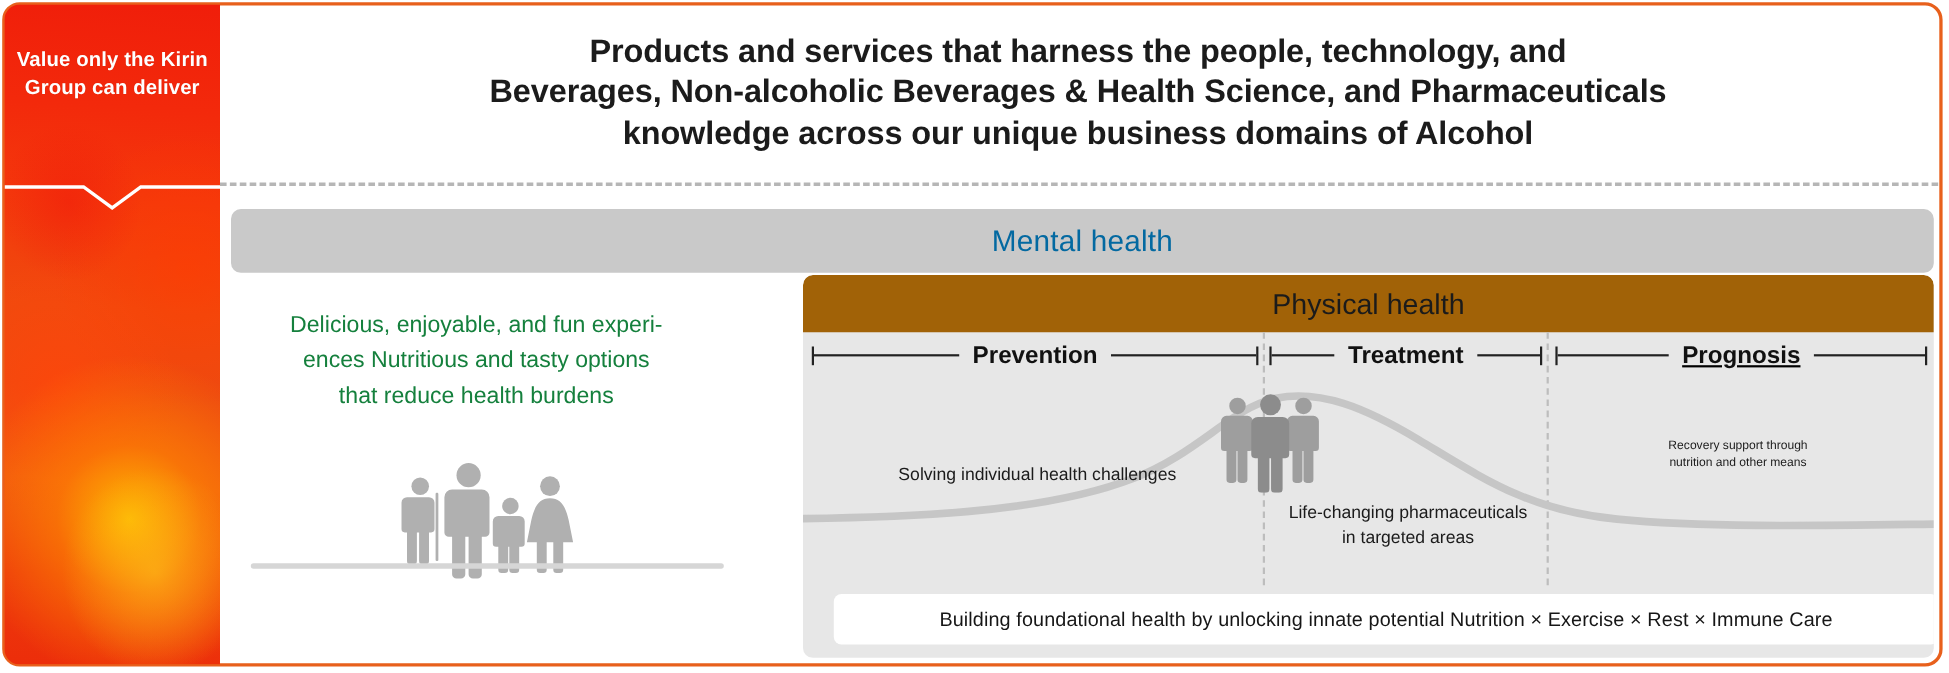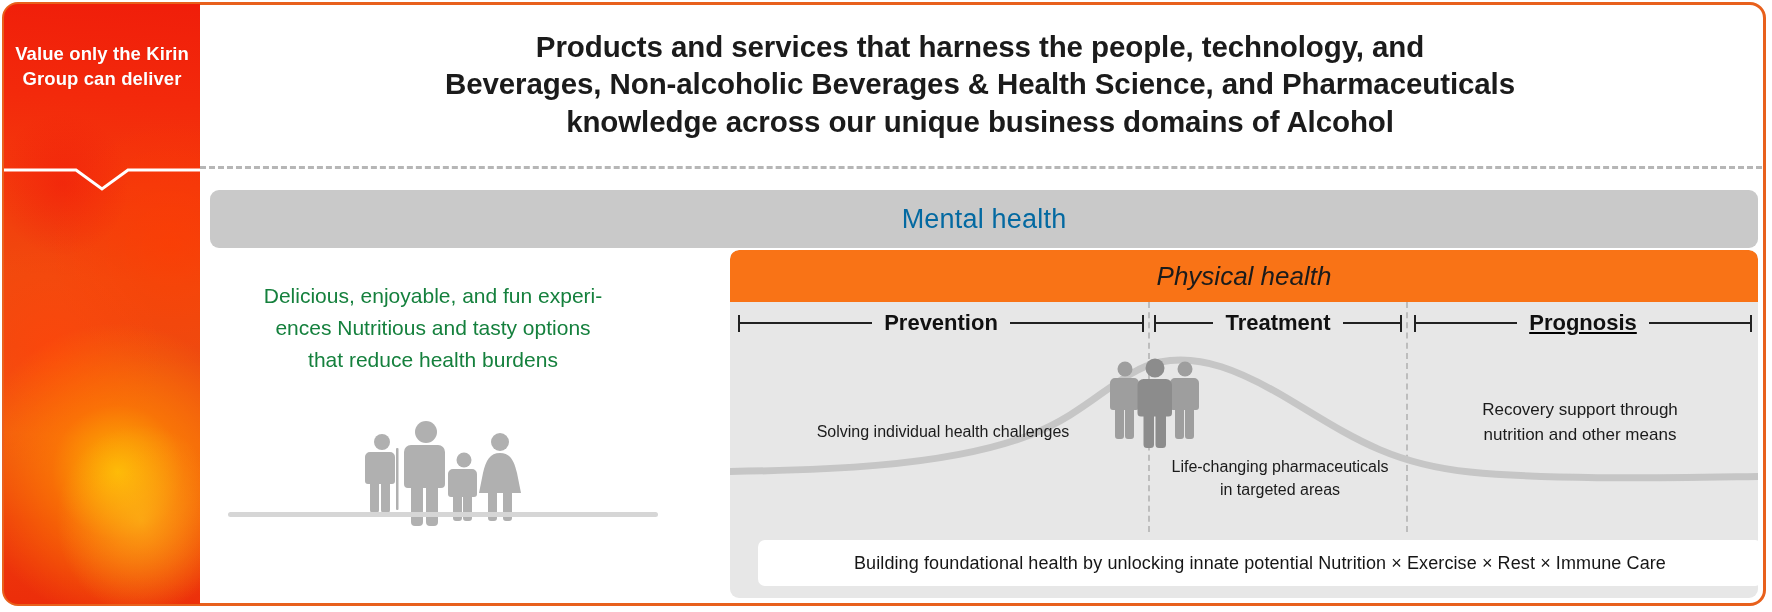--- a/index.html
+++ b/index.html
@@ -53,22 +53,22 @@
   
   .family{position:absolute;left:360px;top:418px;width:200px;height:110px;}
 
   
   .baseline{position:absolute;left:228px;top:512px;width:430px;height:5px;
             background:#d6d6d6;border-radius:3px;}
 
   
   .physical{position:absolute;left:730px;top:250px;width:1028px;height:348px;
             background:#e7e7e7;border-radius:9px;overflow:hidden;}
-  .ph-head{position:absolute;left:0;top:0;width:1028px;height:52px;background:#f97316;
-           border-radius:9px 9px 0 0;display:flex;align-items:center;justify-content:center;font-style:italic;}
+  .ph-head{position:absolute;left:0;top:0;width:1028px;height:52px;background:#a16207;
+           border-radius:9px 9px 0 0;display:flex;align-items:center;justify-content:center;}
   .ph-head span{font-size:26px;color:#1b1b1b;}
 
   
   .vsep{position:absolute;width:0;border-left:2px dashed #bdbdbd;top:52px;height:230px;}
   .vsep.a{left:418px;}
   .vsep.b{left:676px;}
 
   
   .stages{position:absolute;left:0;top:52px;width:1028px;height:42px;}
   .stage{position:absolute;top:0;height:42px;display:flex;align-items:center;}
@@ -82,21 +82,21 @@
   
   .curve{position:absolute;left:0;top:0;width:1028px;height:348px;pointer-events:none;}
 
   
   .crowd{position:absolute;left:370px;top:108px;width:110px;height:90px;}
 
   
   .ann{position:absolute;font-size:16px;color:#1b1b1b;text-align:center;line-height:1.45;}
   .ann.prev{left:48px;top:170px;width:330px;}
   .ann.treat{left:430px;top:205px;width:240px;}
-  .ann.prog{left:690px;top:148px;width:320px;font-size:17px;}
+  .ann.prog{left:690px;top:148px;width:320px;font-size:11px;}
 
   
   .foundation{position:absolute;left:12px;top:290px;width:1004px;height:46px;background:#ffffff;
               border-radius:7px;display:flex;align-items:center;justify-content:center;margin-left:16px;}
   .foundation span{font-size:18px;color:#161616;letter-spacing:.1px;}
 </style>
 </head>
 <body>
 
 <div class="canvas">

